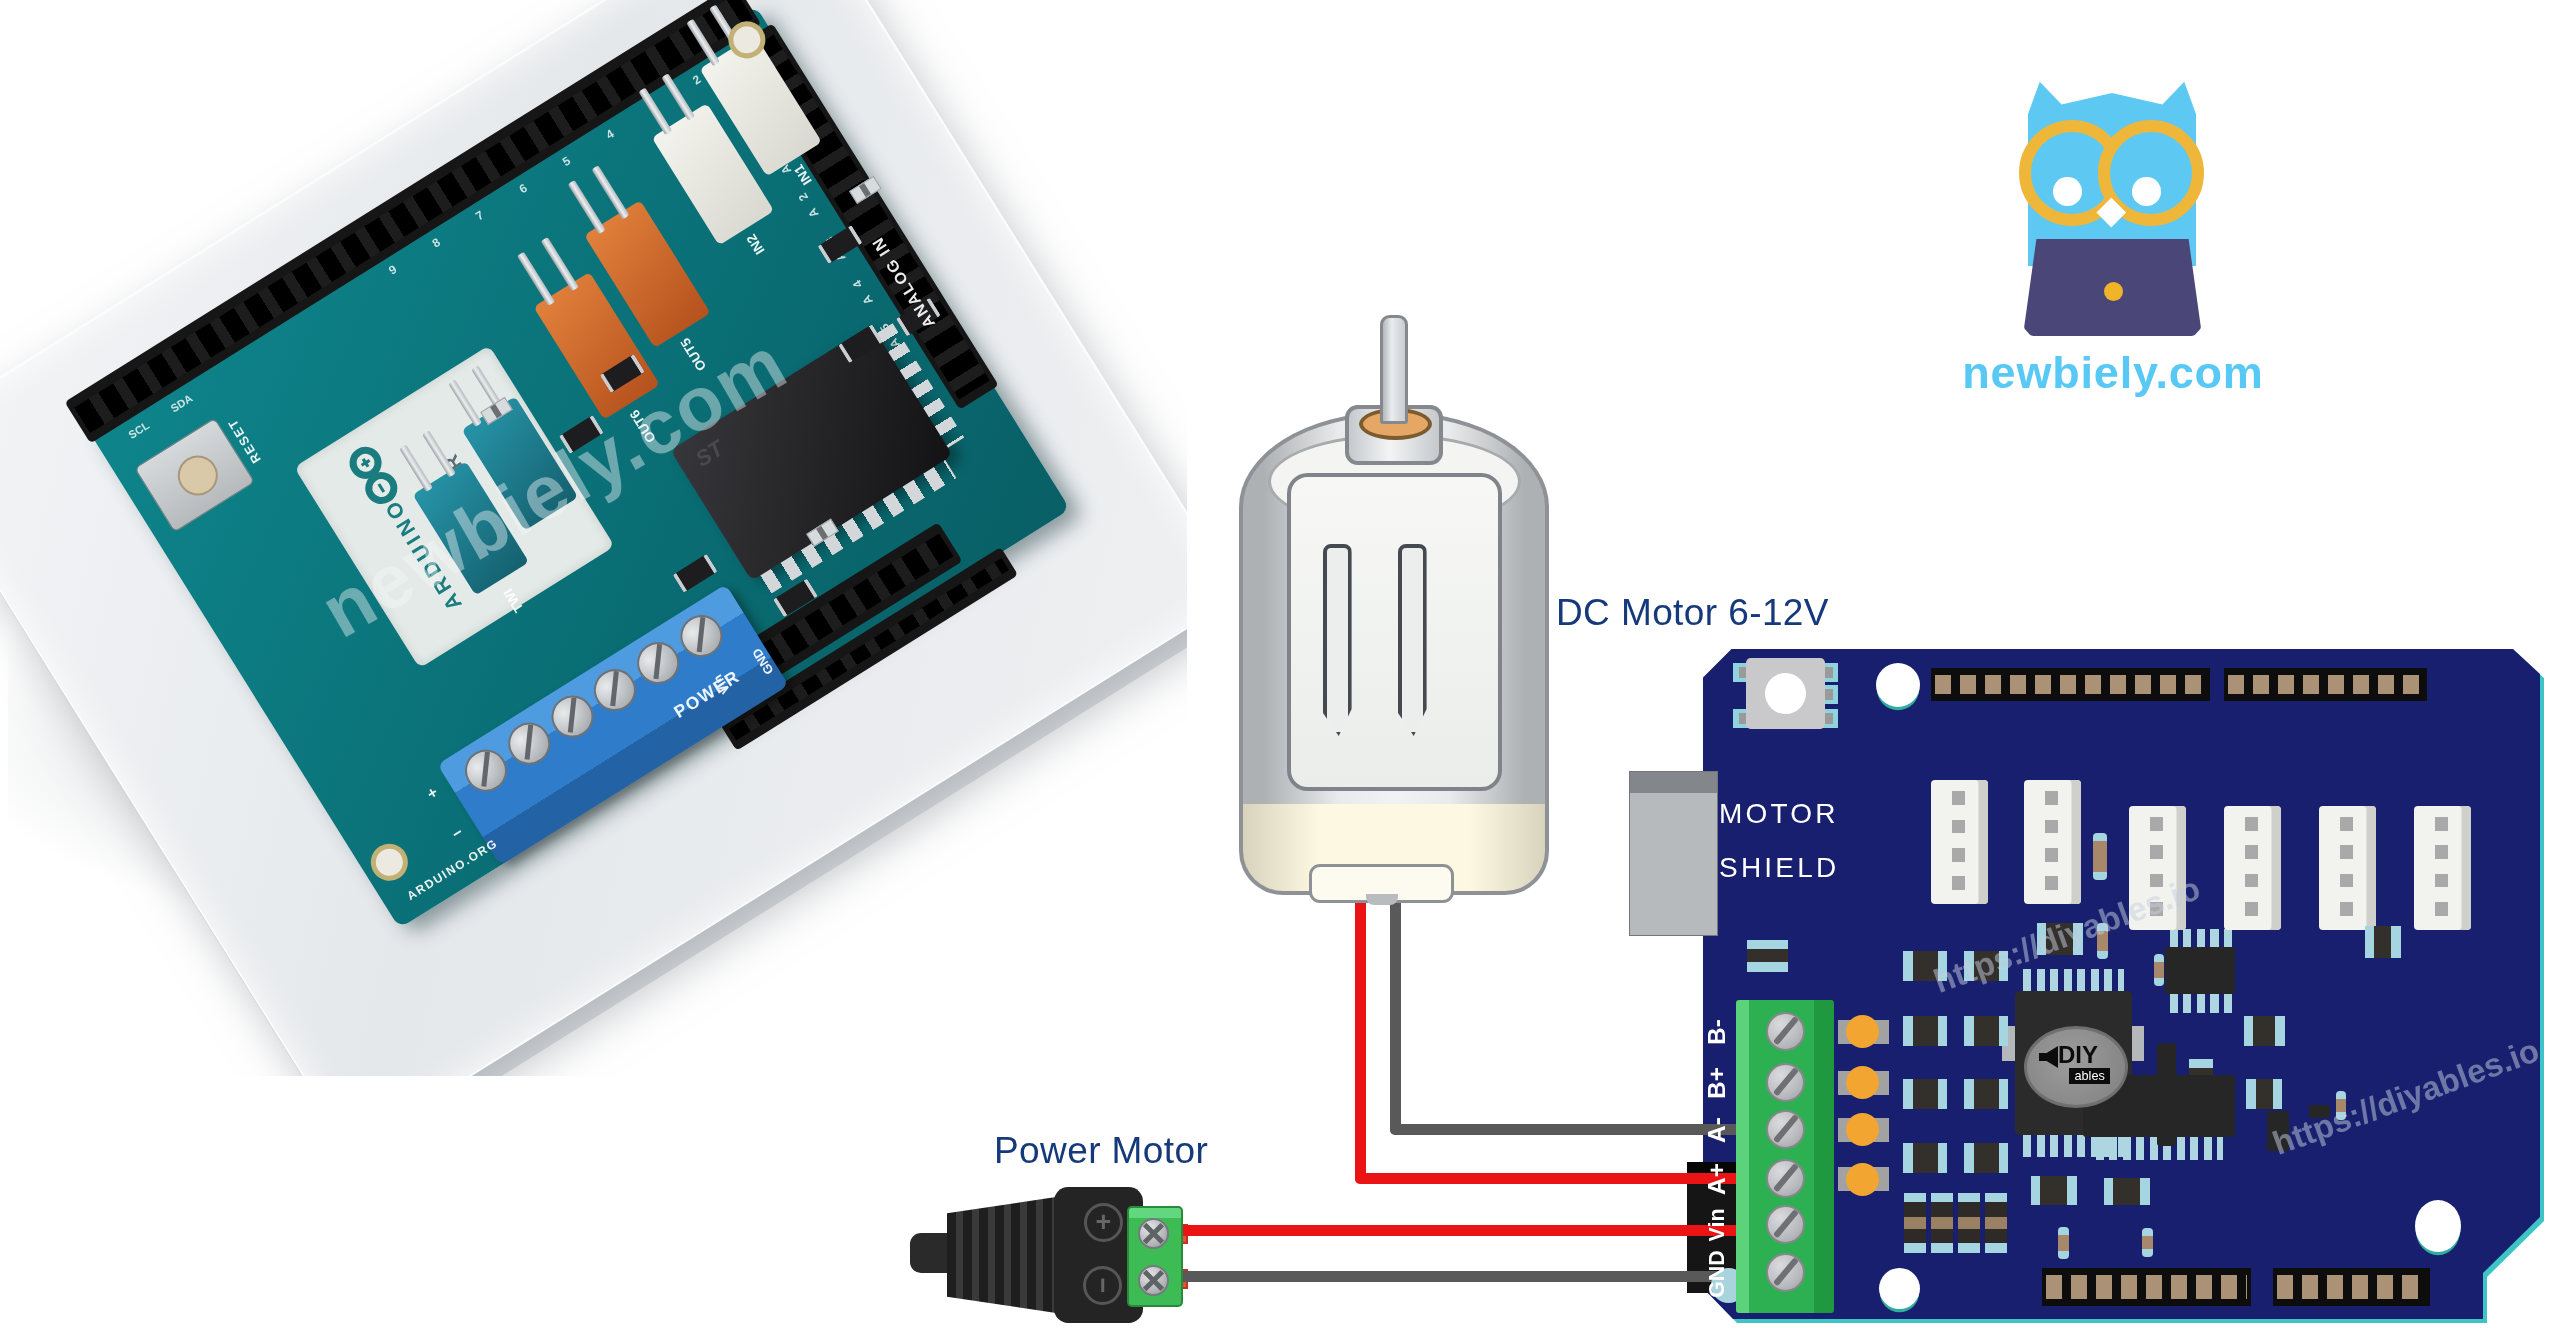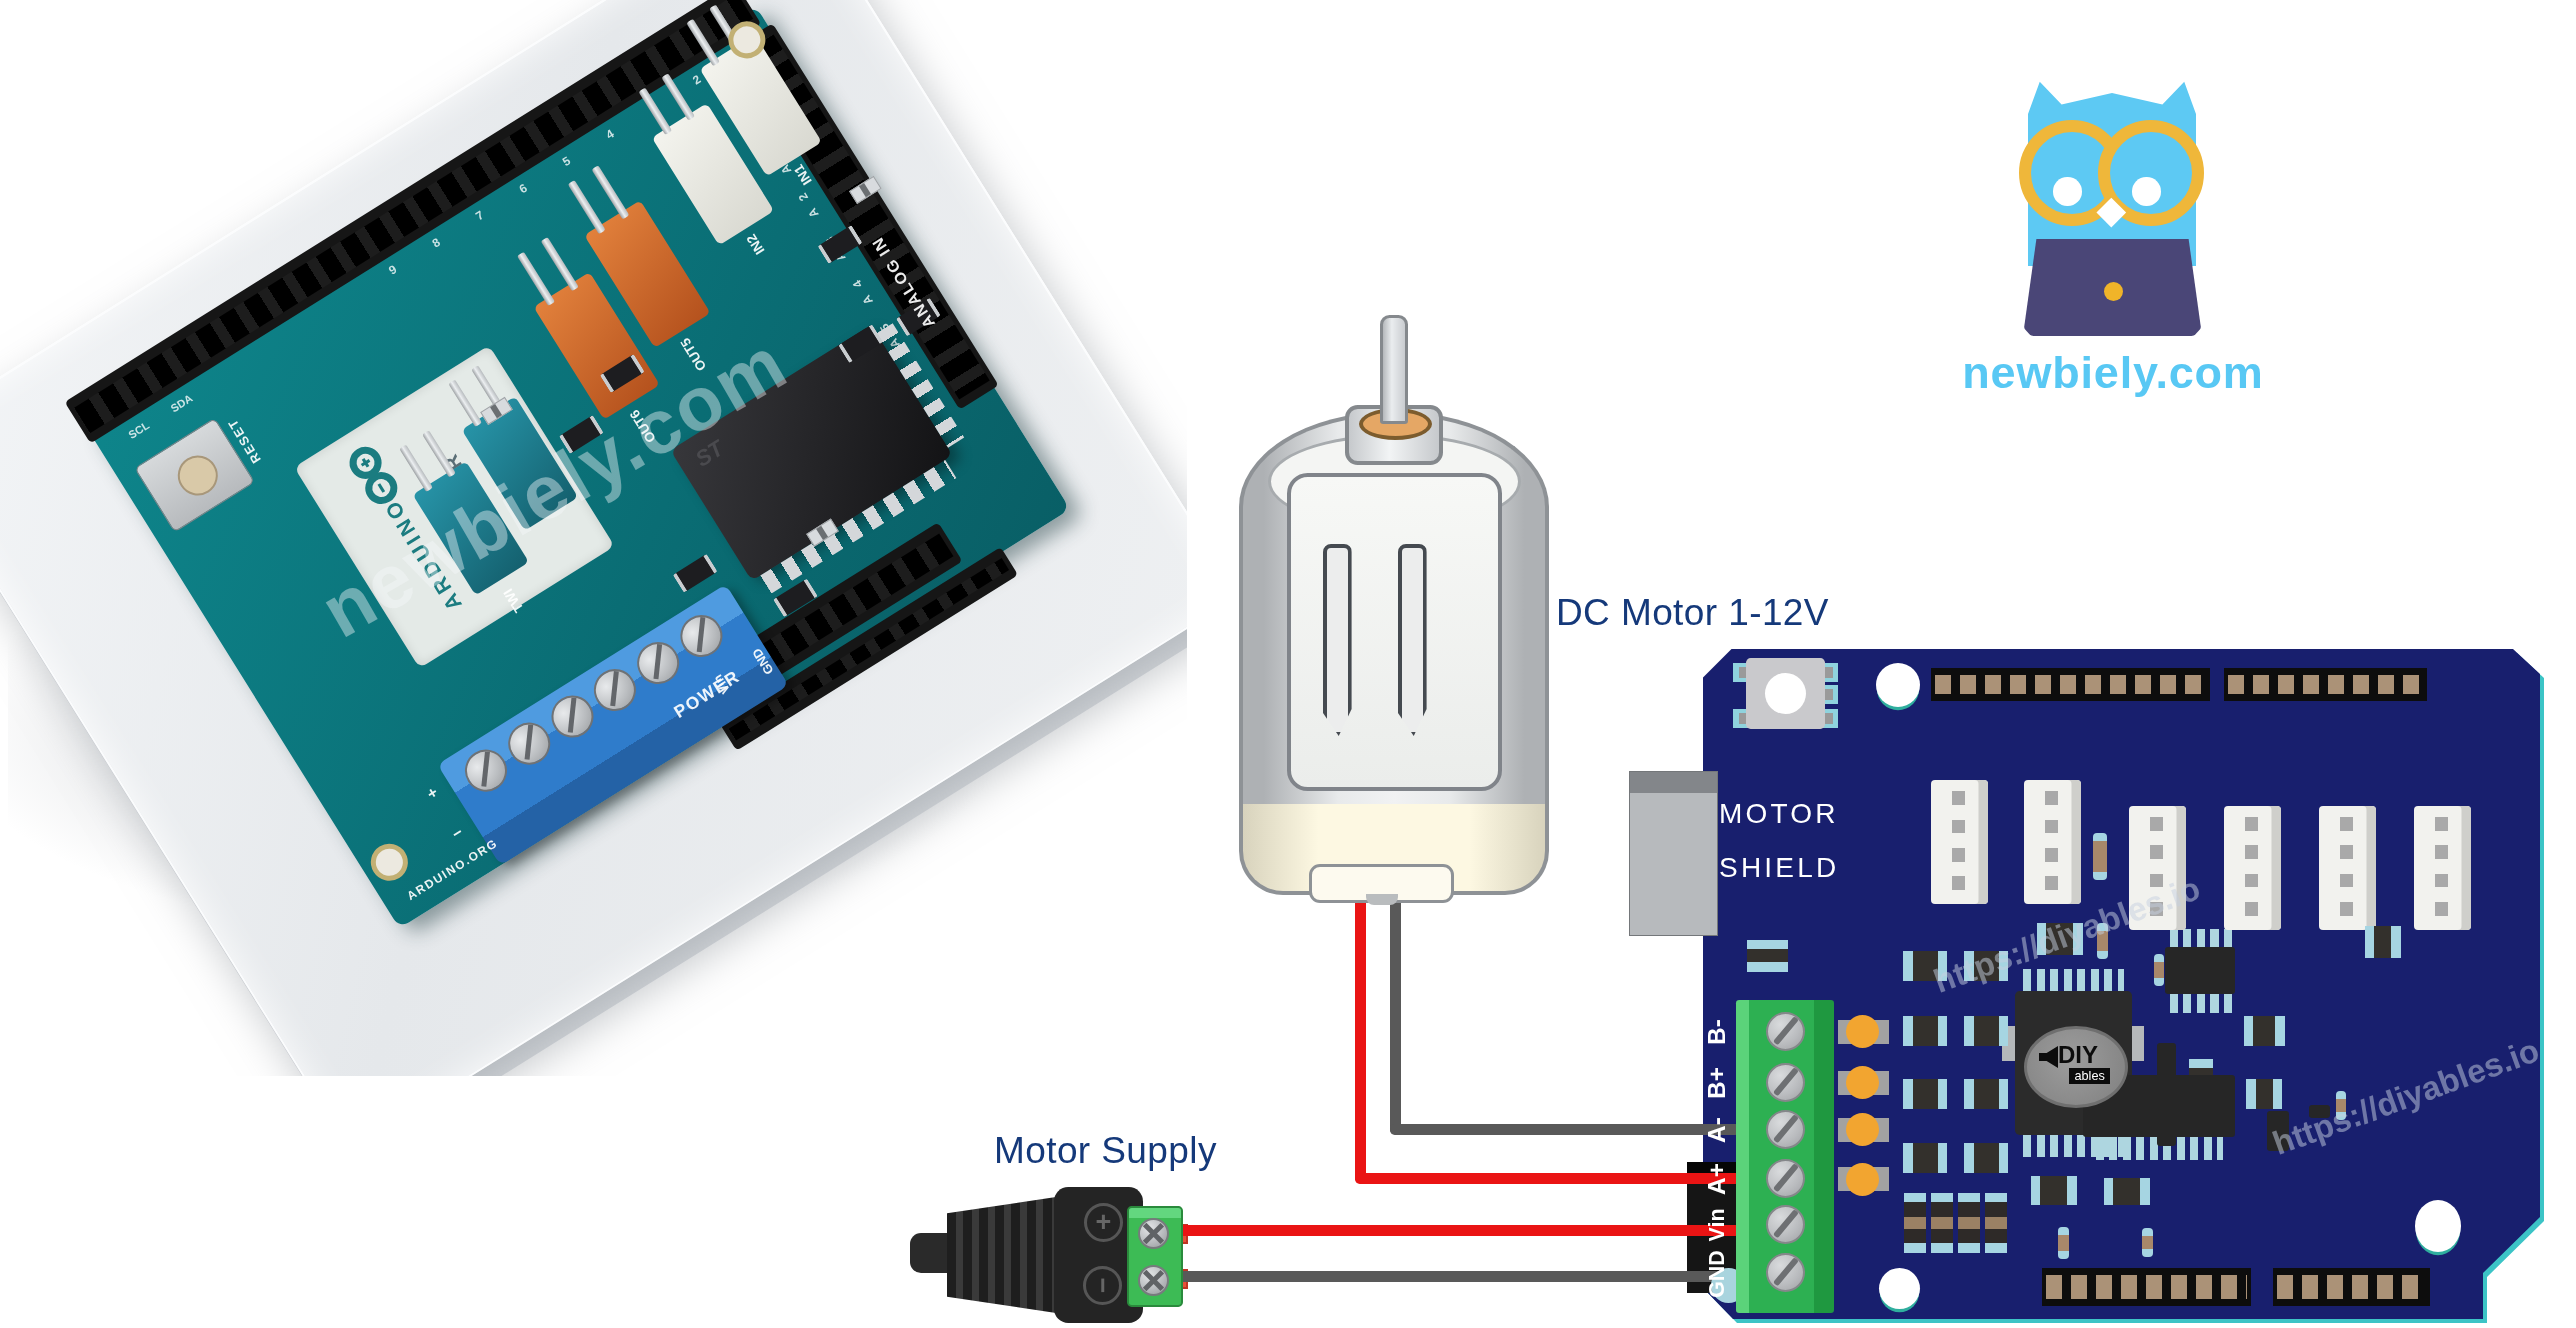--- a/index.html
+++ b/index.html
@@ -288,39 +288,39 @@
   <div class="motor-band"></div>
   <div class="motor-collar"></div>
   <div class="motor-bushing"></div>
   <div class="motor-shaft"></div>
   <div class="motor-panel"></div>
   <div class="motor-slot" style="left:1323px;top:544px"></div>
   <div class="motor-slot" style="left:1398px;top:544px"></div>
   <div class="motor-cap"></div>
   <div class="motor-nub"></div>
 </div>
-<div class="navy-label" style="left:1556px;top:592px">DC Motor 1-12V</div>
+<div class="navy-label" style="left:1556px;top:592px">DC Motor 6-12V</div>
 
 <div>
   <div class="ps-cable"></div>
   <div class="ps-ribs"></div>
   <div class="ps-body"></div>
   <div class="ps-sym" style="left:1084px;top:1203px">
     <span>+</span>
   </div>
   <div class="ps-sym" style="left:1083px;top:1266px">
     <span style="display:inline-block;transform:rotate(90deg)">−</span>
   </div>
   <div class="ps-stub" style="left:1168px;top:1224px"></div>
   <div class="ps-stub" style="left:1168px;top:1269px"></div>
   <div class="ps-green"></div>
   <div class="psscrew" style="left:1138px;top:1218px"></div>
   <div class="psscrew" style="left:1138px;top:1265px"></div>
 </div>
-<div class="navy-label" style="left:994px;top:1130px">Motor Supply</div>
+<div class="navy-label" style="left:994px;top:1130px">Power Motor</div>
 
 <div class="wire red" style="left:1355px;top:897px;width:11px;height:285px"></div>
 <div class="wire red" style="left:1355px;top:1173px;width:385px;height:11px"></div>
 <div class="wire gray" style="left:1390px;top:897px;width:11px;height:237px"></div>
 <div class="wire gray" style="left:1390px;top:1124px;width:350px;height:11px"></div>
 <div class="wire red" style="left:1178px;top:1225px;width:562px;height:11px"></div>
 <div class="wire gray" style="left:1178px;top:1271px;width:562px;height:11px"></div>
 
 <div class="board-edge"></div>
 <div class="board"></div>

